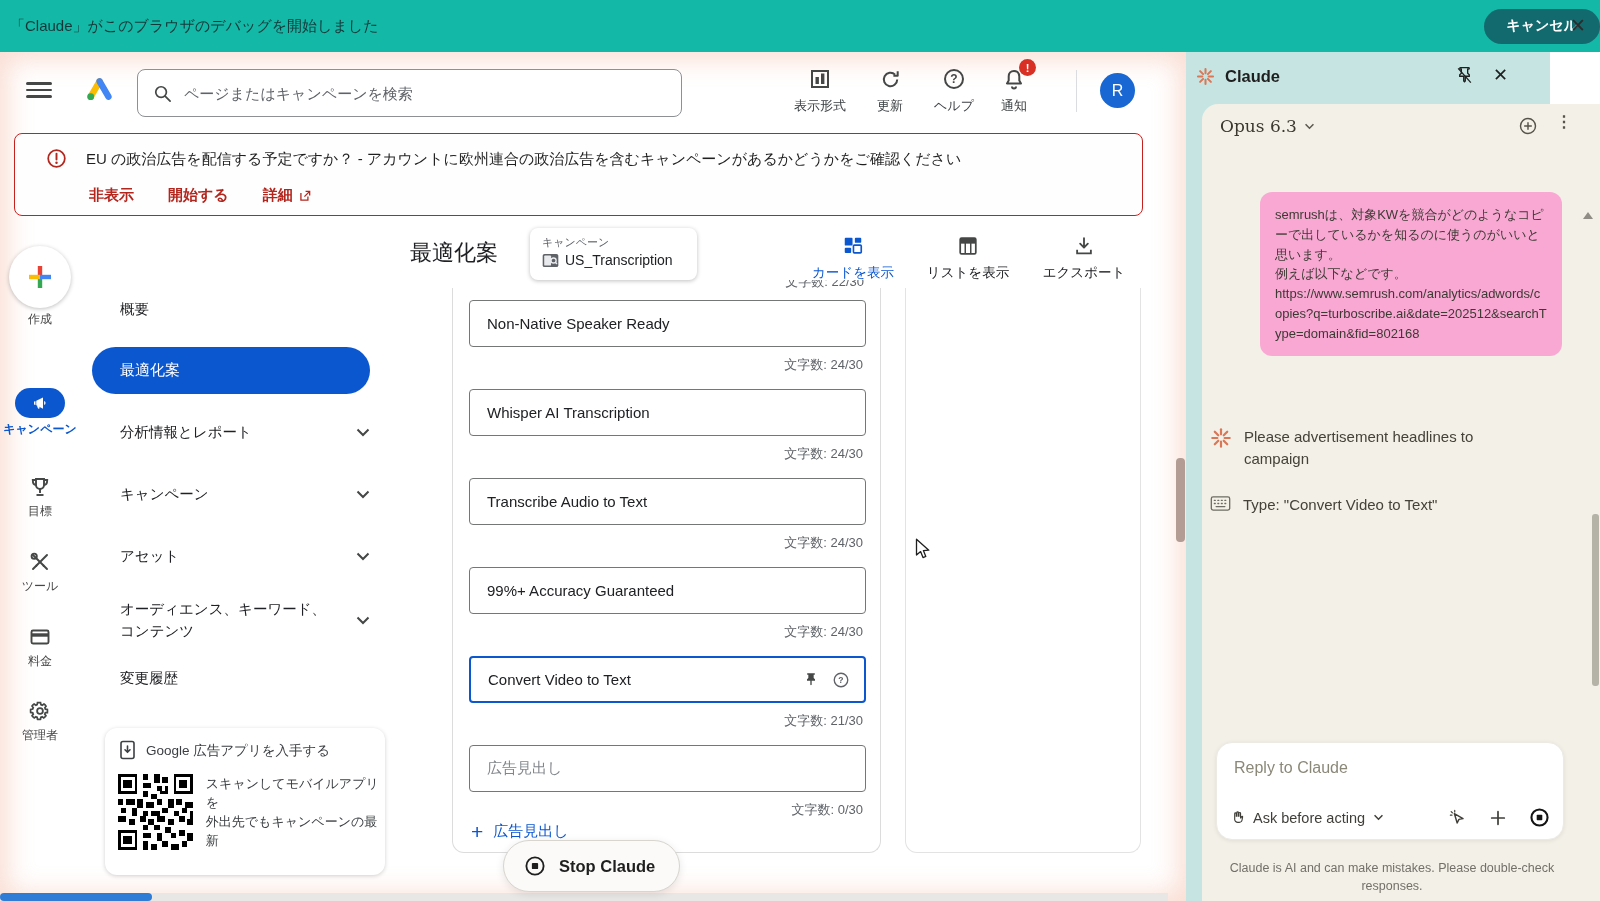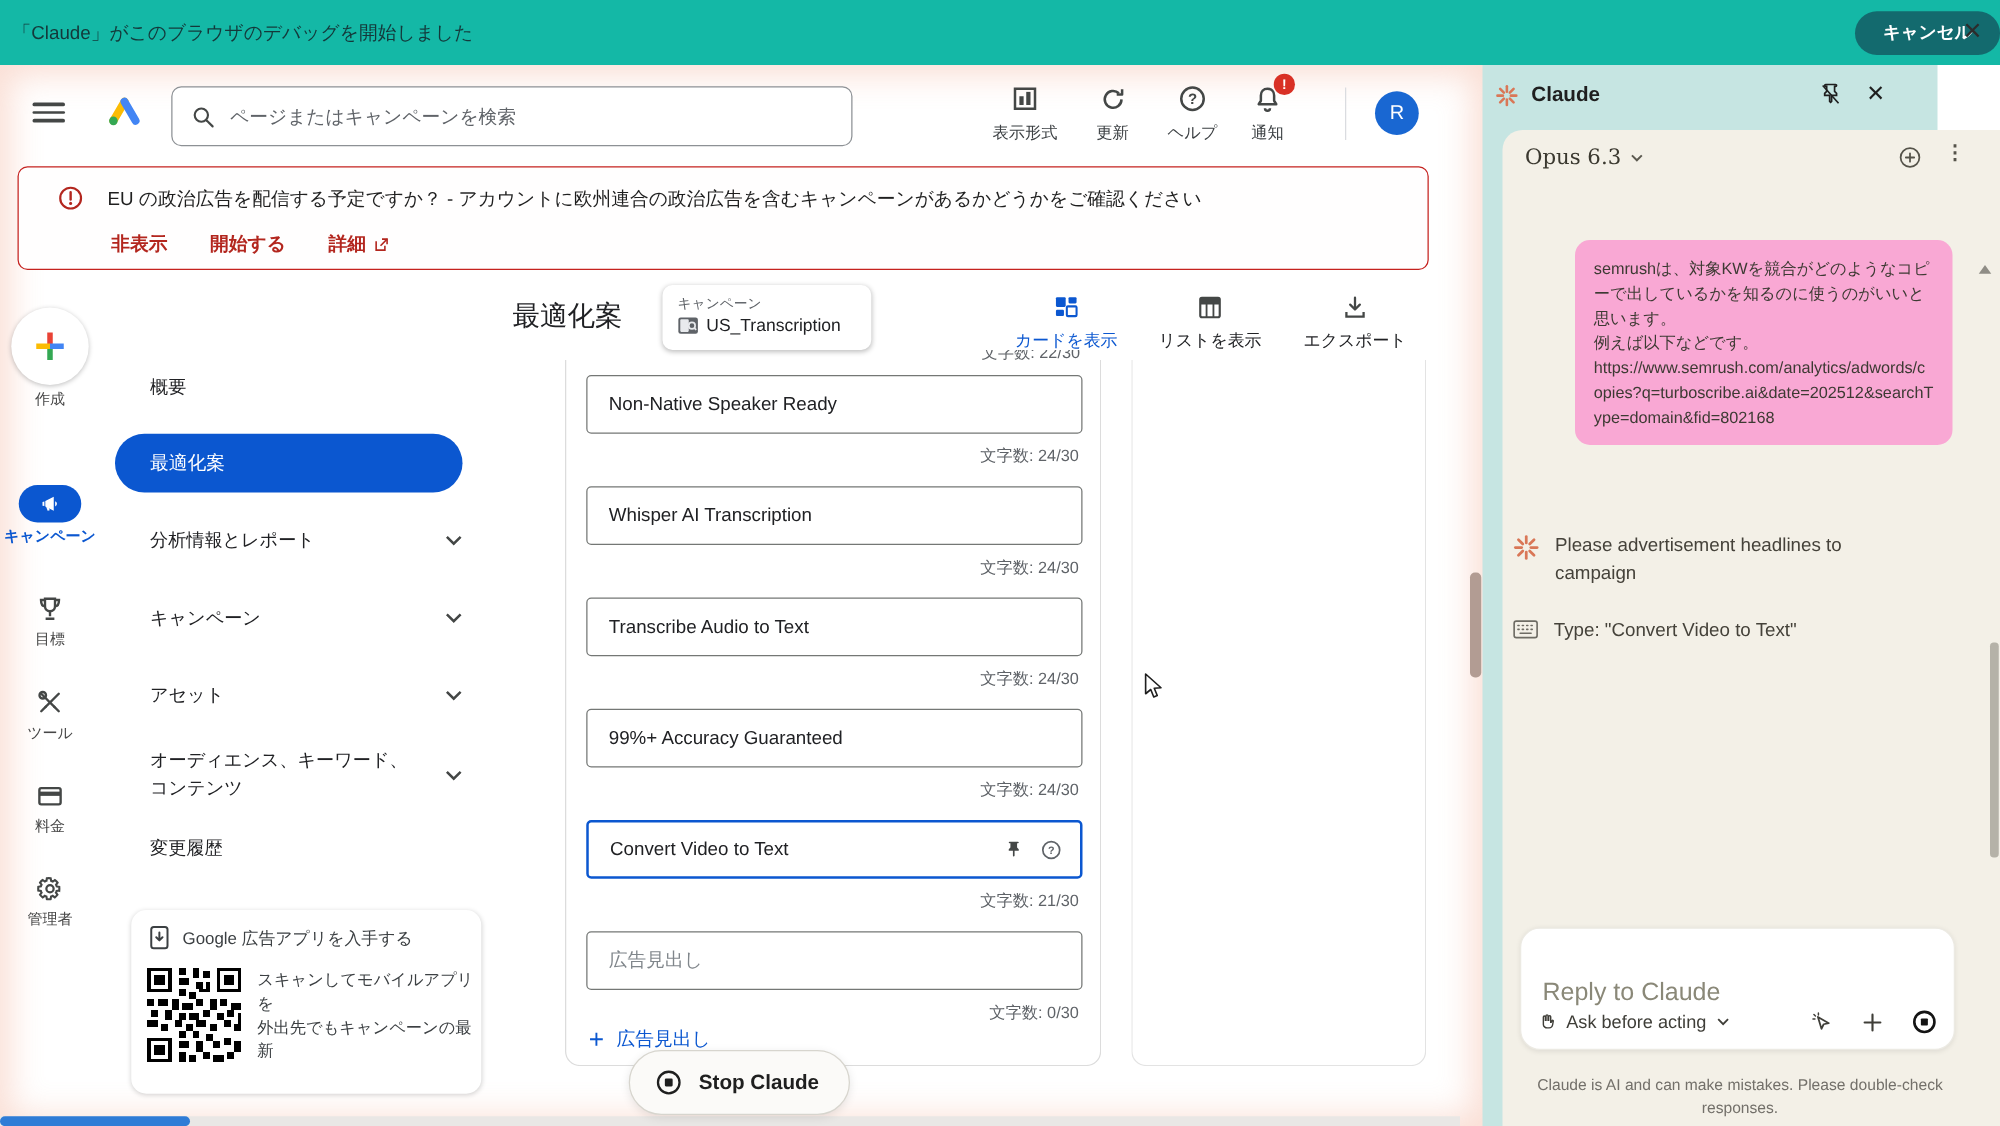--- a/index.html
+++ b/index.html
@@ -104,21 +104,21 @@
   .model-sel { position:absolute; left:18px; top:12px; font-family:"DejaVu Serif", serif; font-size:17px; color:#3a382f; cursor:pointer; display:flex; align-items:center; gap:7px; }
   .mr-ic { position:absolute; top:12px; cursor:pointer; }
   .scroll-up { position:absolute; right:7px; top:108px; width:0; height:0; border-left:5px solid transparent; border-right:5px solid transparent; border-bottom:7px solid #8f8d86; cursor:pointer; }
   .bubble { position:absolute; left:58px; top:88px; width:302px; background:#f9a8d4; border-radius:12px; padding:13px 15px; font-size:13px; color:#3d3a33; line-height:1.52; white-space:pre-wrap; word-break:break-all; }
   .step { position:absolute; left:8px; display:flex; gap:12px; align-items:flex-start; width:360px; }
   .step .s-txt { font-size:15px; color:#45423a; line-height:1.45; }
   .step .s-ic { margin-top:1px; flex:0 0 auto; }
   .cl-vthumb { position:absolute; right:1px; top:410px; width:7px; height:172px; background:#b5b2a8; border-radius:3px; cursor:pointer; }
 
   .reply-card { position:absolute; left:14px; top:638px; width:348px; height:98px; background:#fff; border-radius:16px; box-shadow:0 1px 4px rgba(0,0,0,0.08); border:1px solid #eceae3; }
-  .reply-card .ph { position:absolute; left:17px; top:16px; font-size:20px; color:#8a8878; cursor:text;margin-top:24px; }
+  .reply-card .ph { position:absolute; left:17px; top:16px; font-size:16px; color:#8a8878; cursor:text; }
   .reply-row { position:absolute; left:13px; right:13px; bottom:11px; display:flex; align-items:center; }
   .mode-sel { display:flex; align-items:center; gap:8px; font-size:14.5px; color:#3f3e38; cursor:pointer; }
   .reply-icons { margin-left:auto; display:flex; align-items:center; gap:22px; }
   .reply-icons > * { cursor:pointer; }
   .disclaimer { position:absolute; left:0; bottom:6px; width:380px; text-align:center; font-size:12.5px; color:#73706a; line-height:1.4; }
 
   
   #cursor { position:absolute; left:915px; top:538px; z-index:99; pointer-events:none; }
 </style>
 </head>

